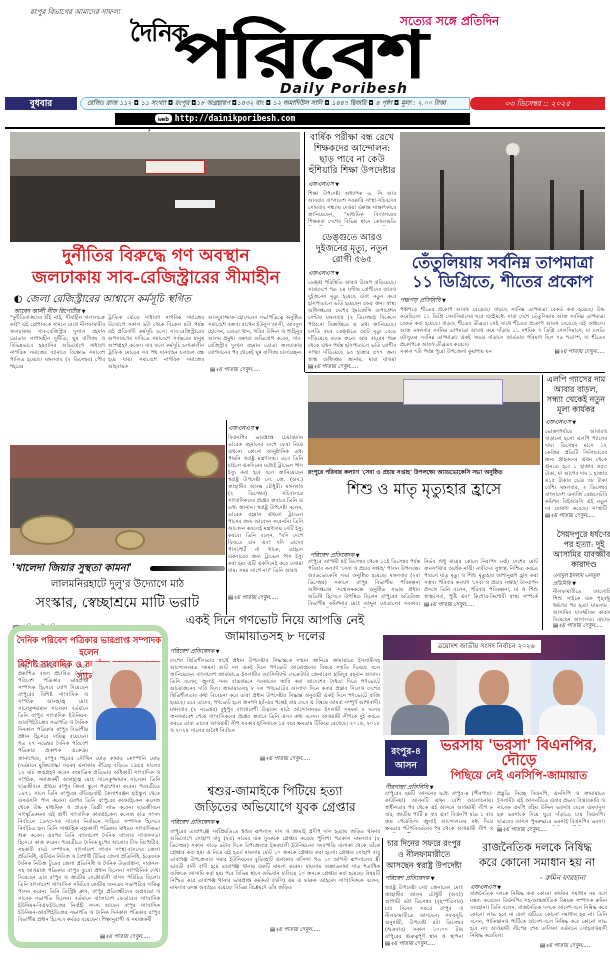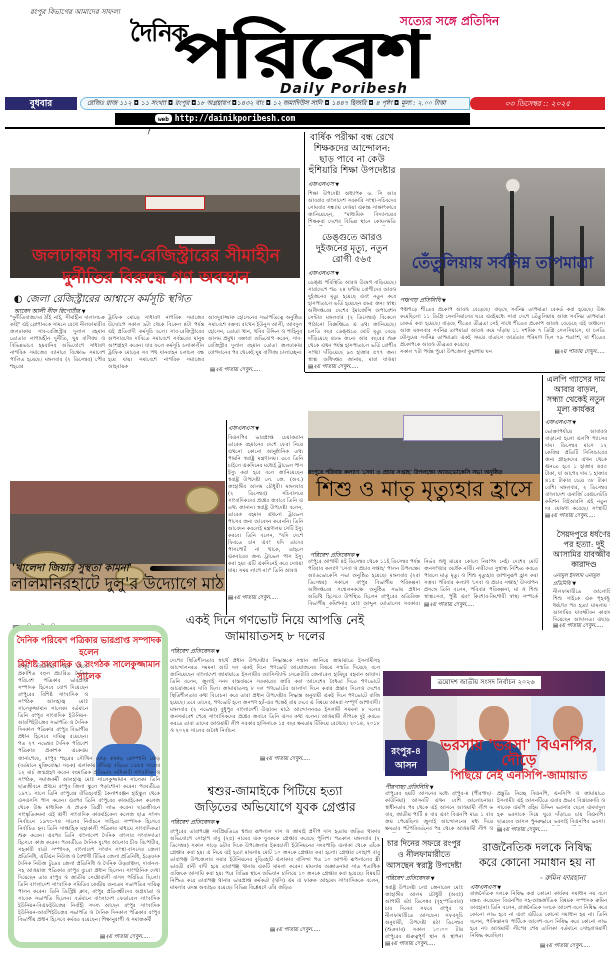--- a/index.html
+++ b/index.html
@@ -29,21 +29,21 @@
     font-size: 6.4px; line-height: 11px; padding-left: 6px; font-style: italic; white-space: nowrap; overflow: hidden; background:#eef7fc; }
   .date-box { left: 470px; top: 0; width: 135px; height: 13px; background: #d8232a; color: #fff; font-size: 7.5px;
     text-align: center; line-height: 13px; border-radius: 6px 0 0 6px; font-style: italic; }
   .web-strip { left: 115px; top: 113px; width: 355px; height: 12px; background: #000; color: #fff; font-size: 8px; line-height: 12px; }
   .web-strip .w { display: inline-block; margin-left: 40px; font-family: "DejaVu Sans Mono", monospace; font-weight: bold; }
   .web-strip .f { display: inline-block; margin-left: 30px; font-family: "DejaVu Serif", serif; font-style: italic; font-size: 7px; }
   .pill { display: inline-block; background: #fff; color: #000; font-size: 6px; padding: 0 3px; border-radius: 4px; line-height: 9px; margin-right: 3px; }
   .rule { left: 5px; top: 127px; width: 600px; height: 2px; background: #000; }
 
   
-  .photo { background: #888; overflow: hidden; margin-top: 36px; }
+  .photo { background: #888; overflow: hidden; }
   .ph-crowd { left: 10px; top: 132px; width: 290px; height: 110px;
     background: linear-gradient(180deg, #b9b7b1 0 25%, #6d6258 25% 40%, #3a3430 40% 100%); }
   .ph-crowd .banner { position: absolute; left: 135px; top: 28px; width: 60px; height: 14px; background: #f1ede4; border: 1px solid #c22; }
   .ph-crowd .table { position: absolute; left: 165px; top: 68px; width: 40px; height: 8px; background: #eee; }
   .ph-fog { left: 400px; top: 132px; width: 205px; height: 118px;
     background: radial-gradient(circle at 55% 15%, #e8e5df 0 4%, transparent 5%), linear-gradient(180deg, #a6a39f, #8f8c88 60%, #6f6c69); }
   .palm { position: absolute; bottom: 0; width: 4px; background: #2a2a2a; }
   .ph-field { left: 10px; top: 445px; width: 215px; height: 110px;
     background: linear-gradient(180deg, #8a5a50 0 30%, #5a5450 30% 75%, #b69a7a 75%); }
   .basket { position: absolute; border-radius: 50%; background: #c8b27f; border: 2px solid #8e7a4b; }
@@ -118,33 +118,34 @@
 
 <div class="abs photo ph-fog">
   <div class="palm" style="left:40px;height:80px;"></div>
   <div class="palm" style="left:110px;height:95px;"></div>
   <div class="palm" style="left:150px;height:70px;"></div>
   <div class="palm" style="left:180px;height:60px;"></div>
 </div>
 
 <div class="abs center" style="left:400px;top:253px;width:205px;">
   <div class="h-blue serif" style="font-size:16px;line-height:19px;">তেঁতুলিয়ায় সর্বনিম্ন তাপমাত্রা</div>
+  <div class="h-blue serif" style="font-size:16px;line-height:19px;">১১ ডিগ্রিতে, শীতের প্রকোপ</div>
 </div>
 <div class="abs" style="left:400px;top:295px;width:205px;">
   <div class="byline">পঞ্চগড় প্রতিনিধি</div>
   <div class="body-text" style="height:42px;overflow:hidden;">পঞ্চগড়ে শীতের প্রকোপ আরও বেড়েছে। বাড়ছে সর্বনিম্ন তাপমাত্রা রেকর্ড করা হয়েছে। উচ্চ কমেছিলো ১১ ডিগ্রি সেলসিয়াসের ঘরে এরইমধ্যে সারা দেশে তেঁতুলিয়ায় আজ সর্বনিম্ন তাপমাত্রা রেকর্ড করা হয়েছে। বাড়ছে শীতের তীব্রতা সেই সাথে শীতের প্রকোপ আরও বেড়েছে এই অঞ্চলে। আজ মঙ্গলবার সর্বনিম্ন তাপমাত্রা আরও কমে দাঁড়ায় ১১ দশমিক ৭ ডিগ্রি সেলসিয়াসে, যা চলতি মৌসুমের সর্বনিম্ন তাপমাত্রা। একই সময়ে বাতাসে আর্দ্রতার পরিমাণ ছিল ৭৯ শতাংশ, যা শীতের প্রকোপকে আরও তীব্রতর করেছে।</div>
   <div style="display:flex;justify-content:space-between;">
     <span class="body-text">সকাল ৭টা পর্যন্ত পুরো উপজেলা কুয়াশায় ঘন</span>
     <span class="cont">২য় পাতায় দেখুন.....</span>
   </div>
 </div>
 
 <div class="abs center" style="left:10px;top:244px;width:292px;">
+  <div class="h-red serif" style="font-size:17px;line-height:22px;">দুর্নীতির বিরুদ্ধে গণ অবস্থান</div>
   <div class="h-red serif" style="font-size:17px;line-height:22px;">জলঢাকায় সাব-রেজিস্ট্রারের সীমাহীন</div>
-  <div class="h-red serif" style="font-size:17px;line-height:22px;">দুর্নীতির বিরুদ্ধে গণ অবস্থান</div>
 </div>
 <div class="abs" style="left:14px;top:291px;width:290px;font-size:10px;font-style:italic;">◐ <span>জেলা রেজিস্ট্রারের আশ্বাসে কর্মসূচি স্থগিত</span></div>
 <div class="abs byline" style="left:14px;top:306px;">আবেদ আলী নীফ রিপোর্টার</div>
 <div class="abs body-text" style="left:10px;top:314px;width:95px;height:58px;overflow:hidden;">"দুর্নীতিবাজদের ঠাঁই নাই, সীমাহীন দালালচক্র কাই" এই স্লোগানকে সামনে রেখে নীলফামারীর জলঢাকায় সাব-রেজিস্ট্রার দুলাল রহমান তোতার লাগামহীন দুর্নীতি, ঘুষ বাণিজ্য ও বিভিন্নভাবে হয়রানির অভিযোগে সাধারণ নাগরিক সমাজের ব্যানারে বিক্ষোভ সমাবেশ পালিত হয়েছে। মঙ্গলবার (২ ডিসেম্বর) পৌর শহরের</div>
 <div class="abs body-text" style="left:108px;top:314px;width:96px;height:58px;overflow:hidden;">ট্রাফিক মোড়ে সাধারণ নাগরিক সমাজের উদ্যোগে সকাল ৯টা থেকে বিকেল ৪টা পর্যন্ত এই প্রতিবাদী কর্মসূচি চলে। সাব-রেজিস্ট্রারের অপসারণের দাবিতে সমাবেশে সর্বস্তরের মানুষ অংশগ্রহণ করেন। যার ফলে কর্মসূচি চলাকালীন ট্রাফিক মোড়ের সব পথ যানবাহন চলাচল বন্ধ হয়ে যায়। সমাবেশে নাগরিক সমাজের আহবায়ক</div>
 <div class="abs body-text" style="left:208px;top:314px;width:94px;height:50px;overflow:hidden;">আবদুরাজ্জাক হোসেনের সভাপতিত্বে অনুষ্ঠিত সমাবেশে বক্তব্য রাখেন ইউনুস আলী, আবদুল হোসেন, তোতা খান, খবির উদ্দিন ও শাহিনুর আলম প্রমুখ। বক্তারা অভিযোগ করেন, সাব-রেজিস্ট্রার দুলাল রহমান তোতা জলঢাকায় যোগদানের পর থেকেই ঘুষ বাণিজ্য চালাচ্ছেন।</div>
 <div class="abs cont" style="left:210px;top:366px;">২য় পাতায় দেখুন.....</div>
 
 <div class="abs photo ph-field">
   <div class="basket" style="left:10px;top:70px;width:55px;height:30px;"></div>
@@ -154,31 +155,32 @@
 
 <div class="abs" style="left:228px;top:420px;width:75px;">
   <div class="byline" style="margin-top:3px;">এফএনএস</div>
   <div class="body-text" style="height:160px;overflow:hidden;">বিএনপির ভারপ্রাপ্ত চেয়ারম্যান তারেক রহমানের দেশে ফেরা নিয়ে এখনো কোনো আনুষ্ঠানিক তথ্য পায়নি স্বরাষ্ট্র মন্ত্রণালয়। তবে তিনি চাইলে একদিনের মধ্যেই ট্রাভেল পাস ইস্যু করা হবে বলে জানিয়েছেন স্বরাষ্ট্র উপদেষ্টা লে. জে. (অব.) জাহাঙ্গীর আলম চৌধুরী। মঙ্গলবার (২ ডিসেম্বর) সচিবালয়ে সাংবাদিকদের প্রশ্নের জবাবে তিনি এ তথ্য জানান। স্বরাষ্ট্র উপদেষ্টা বলেন, তারেক রহমান এখনো ট্রাভেল পাসের জন্য আবেদন করেননি। তিনি আবেদন করলেই মন্ত্রণালয় সেটি ইস্যু করবে। তিনি বলেন, "যদি দেশে ফিরতে চান এবং যদি তাদের পাসপোর্ট না থাকে, তাহলে একবারের জন্য ট্রাভেল পাস ইস্যু করা হয়। এটি একদিনেই করে দেওয়া যায়। সময় লাগে না।" তিনি আরও</div>
   <div class="cont">২য় পাতায় দেখুন.....</div>
 </div>
 
 <div class="abs" style="left:12px;top:560px;font-size:10px;font-style:italic;font-weight:bold;">'খালেদা জিয়ার সুস্থতা কামনা'</div>
 <div class="abs quote-rule"></div>
 <div class="abs center" style="left:10px;top:575px;width:215px;">
-  <div class="h-black serif" style="font-size:16px;line-height:18px;">লালমনিরহাটে দুলু'র উদ্যোগে মাঠ</div>
+  <div class="h-black serif" style="font-size:10px;line-height:18px;">লালমনিরহাটে দুলু'র উদ্যোগে মাঠ</div>
+  <div class="h-black serif" style="font-size:14px;line-height:18px;">সংস্কার, স্বেচ্ছাশ্রমে মাটি ভরাট</div>
 </div>
 <div class="abs byline" style="left:12px;top:622px;">লালমনিরহাট অফিস</div>
 <div class="abs body-text" style="left:12px;top:630px;width:105px;height:0;overflow:hidden;"></div>
 
 <div class="abs photo ph-meet">
   <div class="poster"></div>
 </div>
 <div class="abs" style="left:308px;top:467px;width:232px;font-size:5.8px;font-weight:bold;white-space:nowrap;overflow:hidden;">রংপুরে পরিবার কল্যাণ 'সেবা ও প্রচার সপ্তাহ' উপলক্ষ্যে অ্যাডভোকেসি সভা অনুষ্ঠিত</div>
 <div class="abs center" style="left:308px;top:478px;width:232px;">
-  <div class="h-black serif" style="font-size:21px;line-height:22px;">শিশু ও মাতৃ মৃত্যুহার হ্রাসে</div>
+  <div class="h-black serif" style="font-size:15px;line-height:22px;">শিশু ও মাতৃ মৃত্যুহার হ্রাসে</div>
 </div>
 <div class="abs byline" style="left:310px;top:550px;">পরিবেশ প্রতিবেদক</div>
 <div class="abs body-text" style="left:308px;top:558px;width:112px;height:50px;overflow:hidden;">রংপুরে আগামী ৪ই ডিসেম্বর থেকে ১১ই ডিসেম্বর পর্যন্ত পরিবার কল্যাণ 'সেবা ও প্রচার সপ্তাহ' পালন উপলক্ষ্যে অ্যাডভোকেসি সভা অনুষ্ঠিত হয়েছে। মঙ্গলবার (২রা ডিসেম্বর) সকালে রংপুর বিভাগীয় পরিকল্পনা অধিদপ্তরের সম্মেলনকক্ষে অনুষ্ঠিত সভায় প্রধান অতিথি হিসেবে উপস্থিত ছিলেন রংপুরের অতিরিক্ত বিভাগীয় কমিশনার মোঃ আব্দুল মোতালেব সরকার। রংপুর পরিবার পরিকল্পনা বিভাগ এই সভা আয়োজন করে। অনুষ্ঠানে প্রধান অতিথির বক্তব্যে অতিরিক্ত বিভাগীয় কমিশনার বলেন, সন্তানের সুস্থতা ও জাতির অগ্রগতি</div>
 <div class="abs body-text" style="left:424px;top:558px;width:114px;height:42px;overflow:hidden;">নির্ভর শুধু মায়ের কোলে নিরাপদ নেই। দেশের মোট জনসংখ্যার অর্ধেক নারী। নারীদের সুস্বাস্থ্য নিশ্চিত করতে পারলে মাতৃ মৃত্যু ও শিশু মৃত্যুহার আশানুরূপ হ্রাস করা সম্ভব। পরিবার কল্যাণ 'সেবা ও প্রচার সপ্তাহ' উদযাপন প্রসঙ্গে তিনি বলেন, পরিবার পরিকল্পনা, মা ও শিশু স্বাস্থ্যসেবা, পুষ্টি এবং কিশোর-কিশোরী স্বাস্থ্য সম্পর্কে মানুষের দৃষ্টিভঙ্গিতে ইতিবাচক পরিবর্তন আনাই এই সপ্তাহের মূল উদ্দেশ্য। এসময়ে জেলার সকল ইউনিয়ন পরিবার কল্যাণ কেন্দ্র এবং মা ও শিশু</div>
 <div class="abs cont" style="left:424px;top:601px;">২য় পাতায় দেখুন.....</div>
 
 <div class="abs" style="left:545px;top:375px;width:62px;">
   <div class="h-black center serif" style="font-size:8px;line-height:10px;">এলপি গ্যাসের দাম আবার বাড়ল, সন্ধ্যা থেকেই নতুন মূল্য কার্যকর</div>
   <div class="byline" style="margin-top:2px;">এফএনএস</div>
   <div class="body-text" style="height:84px;overflow:hidden;">ভোক্তাপর্যায়ে আবারও বাড়ানো হলো এলপি গ্যাসের দাম। ডিসেম্বর মাসে ১২ কেজির প্রতিটি সিলিন্ডারের জন্য গ্রাহকদের এখন থেকে গুনতে হবে ১ হাজার ৪৫৩ টাকা, যা আগের দাম ১ হাজার ৪১৫ টাকার চেয়ে ৩৮ টাকা বেশি। মঙ্গলবার, ২ ডিসেম্বর বাংলাদেশ এনার্জি রেগুলেটরি কমিশন বিইআরসি এই নতুন দর ঘোষণা করেছে। সংস্থাটি জানিয়েছে, একই দিনে সন্ধ্যা ৬টা থেকেই দাম কার্যকর হয়েছে নতুন এই ঘোষণার আগে</div>

